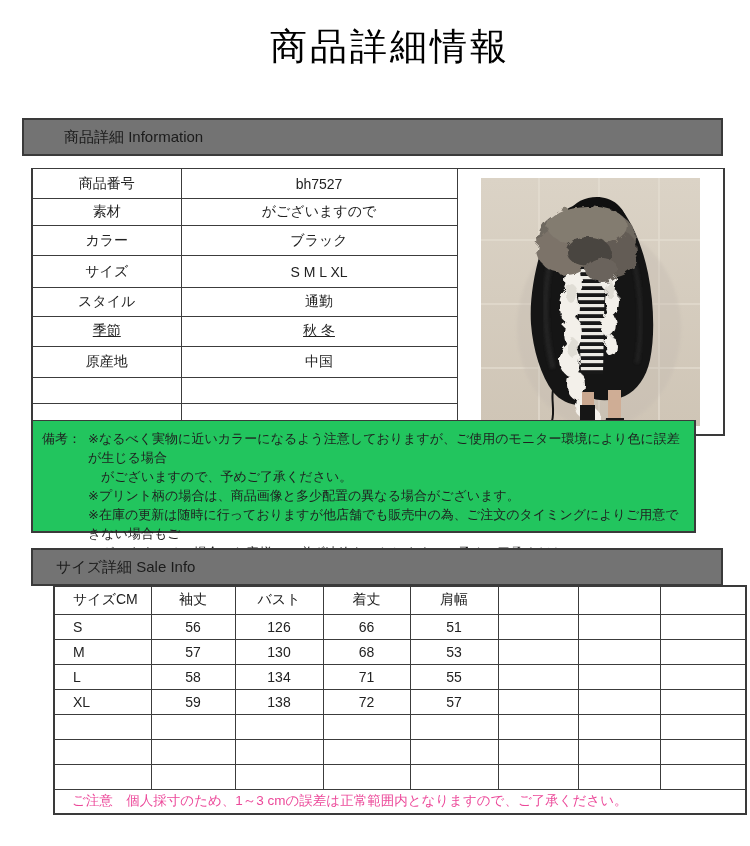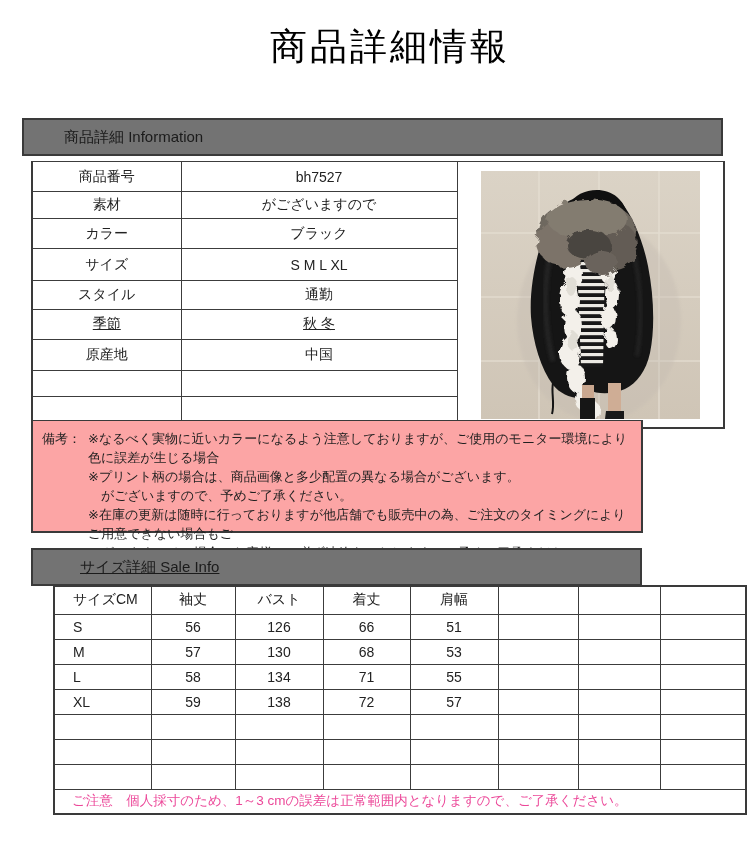--- a/index.html
+++ b/index.html
@@ -28,26 +28,26 @@
   .box-header {
     position: absolute;
     border: 2px solid #3a3a3a;
     background: #737373;
     display: flex;
     align-items: center;
     font-size: 15px;
     color: #1b1b1b;
   }
   #info-header { left: 22px; top: 118px; width: 701px; height: 38px; padding-left: 40px; }
-  #size-header { left: 31px; top: 548px; width: 611px; height: 38px; padding-left: 47px; text-decoration: underline; }
+  #size-header { left: 31px; top: 548px; width: 692px; height: 38px; padding-left: 23px; }
 
   table { position: absolute; border-collapse: collapse; background: #ffffff; table-layout: fixed; }
   td { border: 1px solid #3c3c3c; font-size: 14px; vertical-align: middle; color: #222; overflow: hidden; white-space: nowrap; }
 
-  #info-table { left: 31px; top: 161px; width: 692px; border: 2px solid #3a3a3a; border-top-width: 1px; }
+  #info-table { left: 31px; top: 168px; width: 692px; border: 2px solid #3a3a3a; border-top-width: 1px; }
   #info-table td.lbl { text-align: center; }
   #info-table td.val { text-align: center; }
   #info-table tr:nth-child(1) { height: 30px; }
   #info-table tr:nth-child(2) { height: 27px; padding-left: 23px; }
   #info-table tr:nth-child(3) { height: 30px; }
   #info-table tr:nth-child(4) { height: 31px; }
   #info-table tr:nth-child(5) { height: 29px; }
   #info-table tr:nth-child(6) { height: 30px; text-decoration: underline; }
   #info-table tr:nth-child(7) { height: 31px; }
   #info-table tr:nth-child(8) { height: 26px; }
@@ -56,24 +56,24 @@
   .photo-wrap {
     width: 100%; height: 265px;
     display: flex; align-items: center; justify-content: center;
     background: #ffffff;
   }
   .photo-wrap svg { display: block; }
 
   #notes-box {
     position: absolute;
     left: 31px; top: 420px;
-    width: 612px; height: 113px;
+    width: 665px; height: 113px;
     border: 2px solid #3a3a3a;
     border-top-width: 1px;
-    background: #fca5a5;
+    background: #22c55e;
     padding: 8px 8px 0 9px;
     font-size: 13px;
     line-height: 19px;
     display: flex;
     color: #1f1f1f;
   }
   .notes-label { flex: 0 0 46px; }
   .notes-lines { flex: 1; }
   .notes-lines .line.cont { margin-left: 13px; }
 
@@ -210,22 +210,22 @@
         <td class="lbl"></td>
         <td class="val"></td>
       </tr>
     </tbody>
   </table>
 
   <div id="notes-box">
     <div class="notes-label">備考：</div>
     <div class="notes-lines">
       <div class="line">※なるべく実物に近いカラーになるよう注意しておりますが、ご使用のモニター環境により色に誤差が生じる場合</div>
+      <div class="line cont">がございますので、予めご了承ください。</div>
       <div class="line">※プリント柄の場合は、商品画像と多少配置の異なる場合がございます。</div>
-      <div class="line cont">がございますので、予めご了承ください。</div>
       <div class="line">※在庫の更新は随時に行っておりますが他店舗でも販売中の為、ご注文のタイミングによりご用意できない場合もご</div>
       <div class="line cont">ざいます、その場合はお客様には必ず連絡をいたしますので予めご了承ください。</div>
     </div>
   </div>
 
   <div class="box-header" id="size-header">
     <span>サイズ詳細 Sale Info</span>
   </div>
 
   <table id="size-table">

